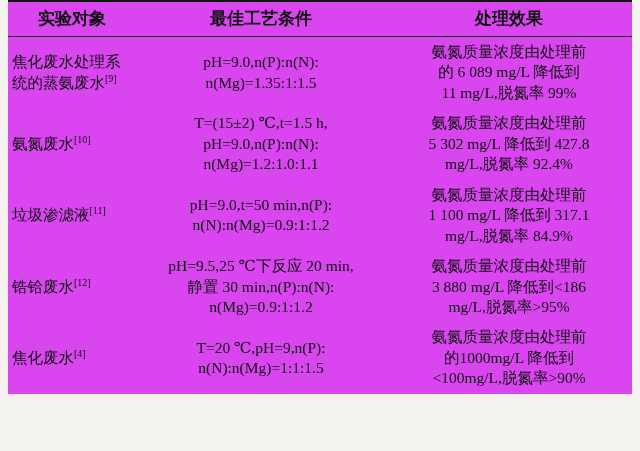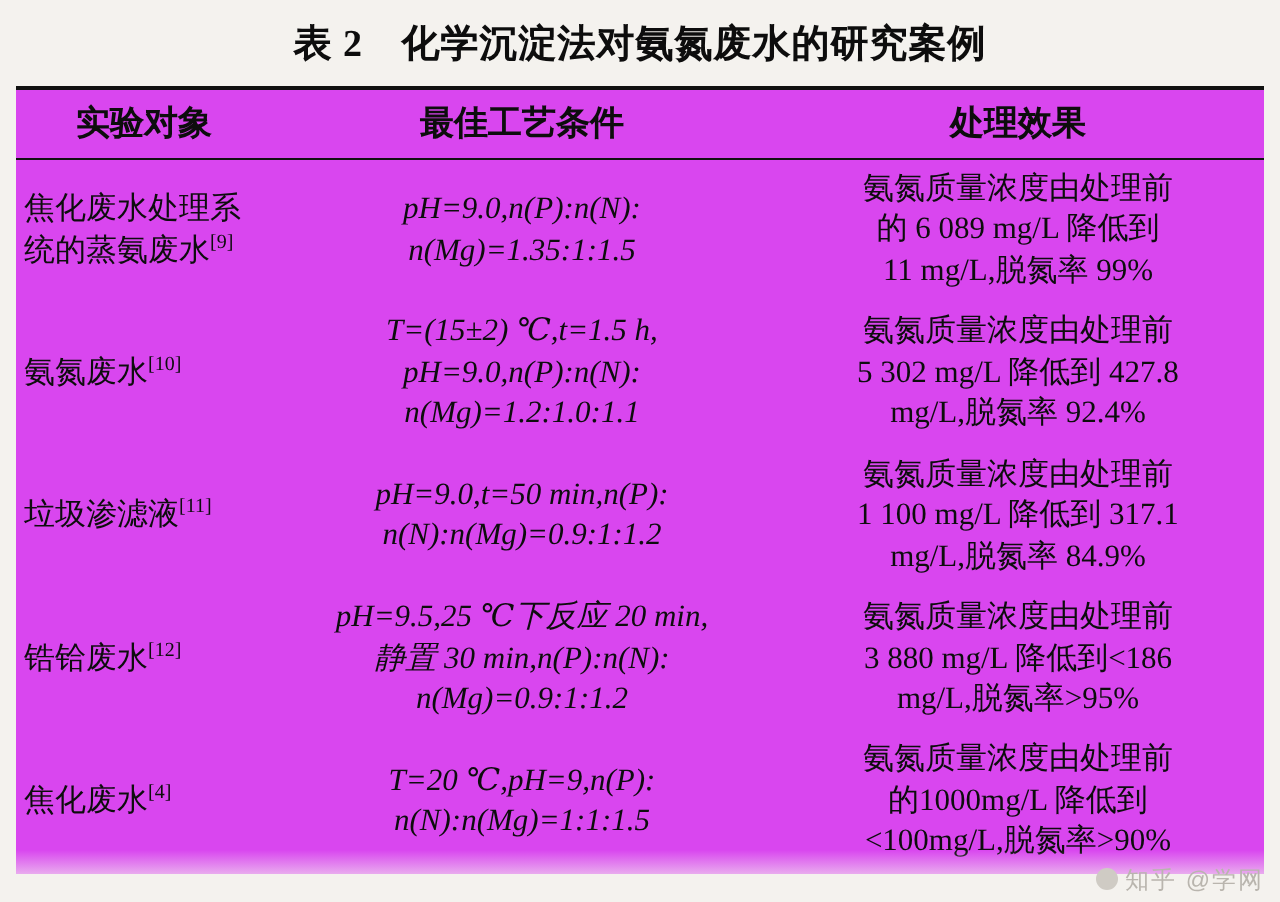--- a/index.html
+++ b/index.html
@@ -72,21 +72,20 @@
   td.col-eff {
     text-align: center;
     padding-left: 7px;
   }
   .sup {
     font-size: 10px;
     vertical-align: super;
     line-height: 0;
   }
   .ital {
-    font-style: italic;
   }
   .line { display: block; }
 
   .watermark {
     position: absolute;
     right: 8px;
     bottom: 2px;
     font-size: 12px;
     color: #b9b5ae;
     font-family: "Liberation Sans", sans-serif;
@@ -109,25 +108,20 @@
     height: 26px;
     background: linear-gradient(to bottom, rgba(244,242,238,0) 0%, rgba(244,242,238,0.92) 72%, rgba(244,242,238,1) 100%);
     pointer-events: none;
   }
 </style>
 </head>
 <body>
 
 <div class="page">
 
-  <div class="table-caption">
-    <span class="cap-label">表</span>
-    <span class="cap-num">2</span>
-    <span class="cap-title">化学沉淀法对氨氮废水的研究案例</span>
-  </div>
 
   <table class="main">
     <colgroup>
       <col class="c1">
       <col class="c2">
       <col class="c3">
     </colgroup>
     <thead>
       <tr>
         <th>实验对象</th>
@@ -211,17 +205,14 @@
           <span class="line">氨氮质量浓度由处理前</span>
           <span class="line">的1000mg/L 降低到</span>
           <span class="line">&lt;100mg/L,脱氮率&gt;90%</span>
         </td>
       </tr>
     </tbody>
   </table>
 
   <div class="fade-bottom"></div>
 
-  <div class="watermark">
-    <span class="wm-logo"></span><span>知乎 @学网</span>
-  </div>
 
 </div>
 
 </body></html>

